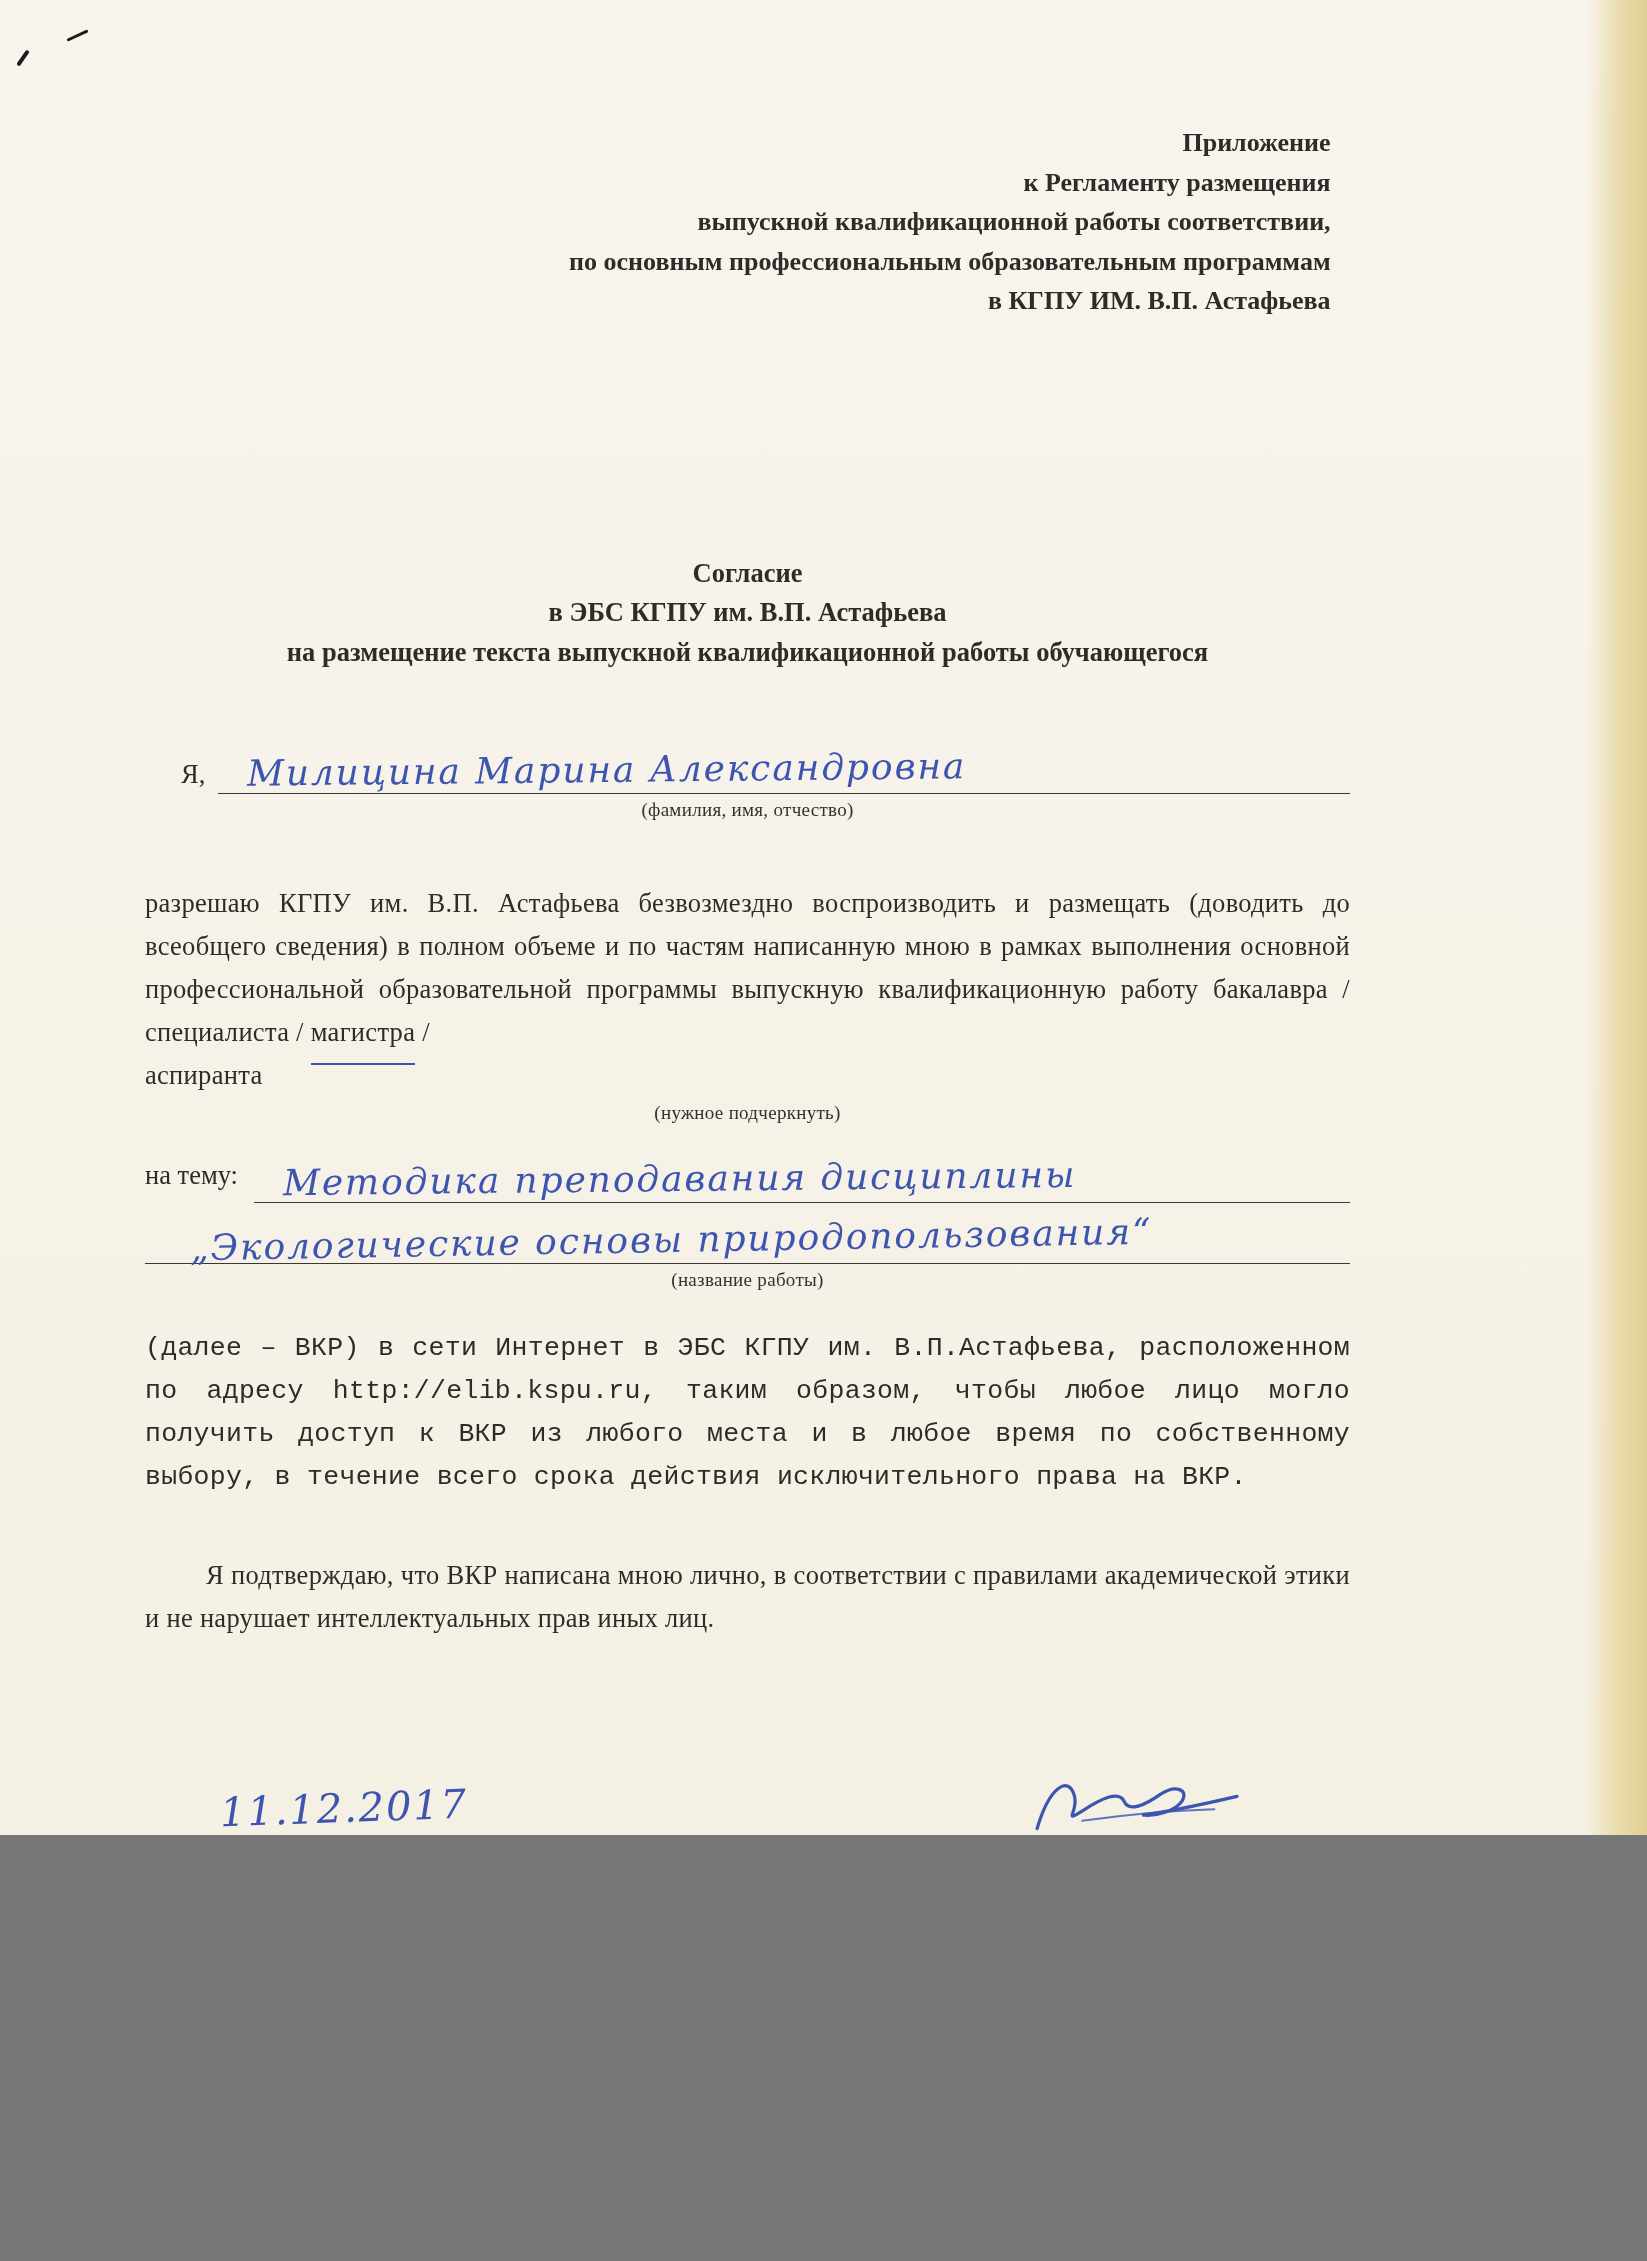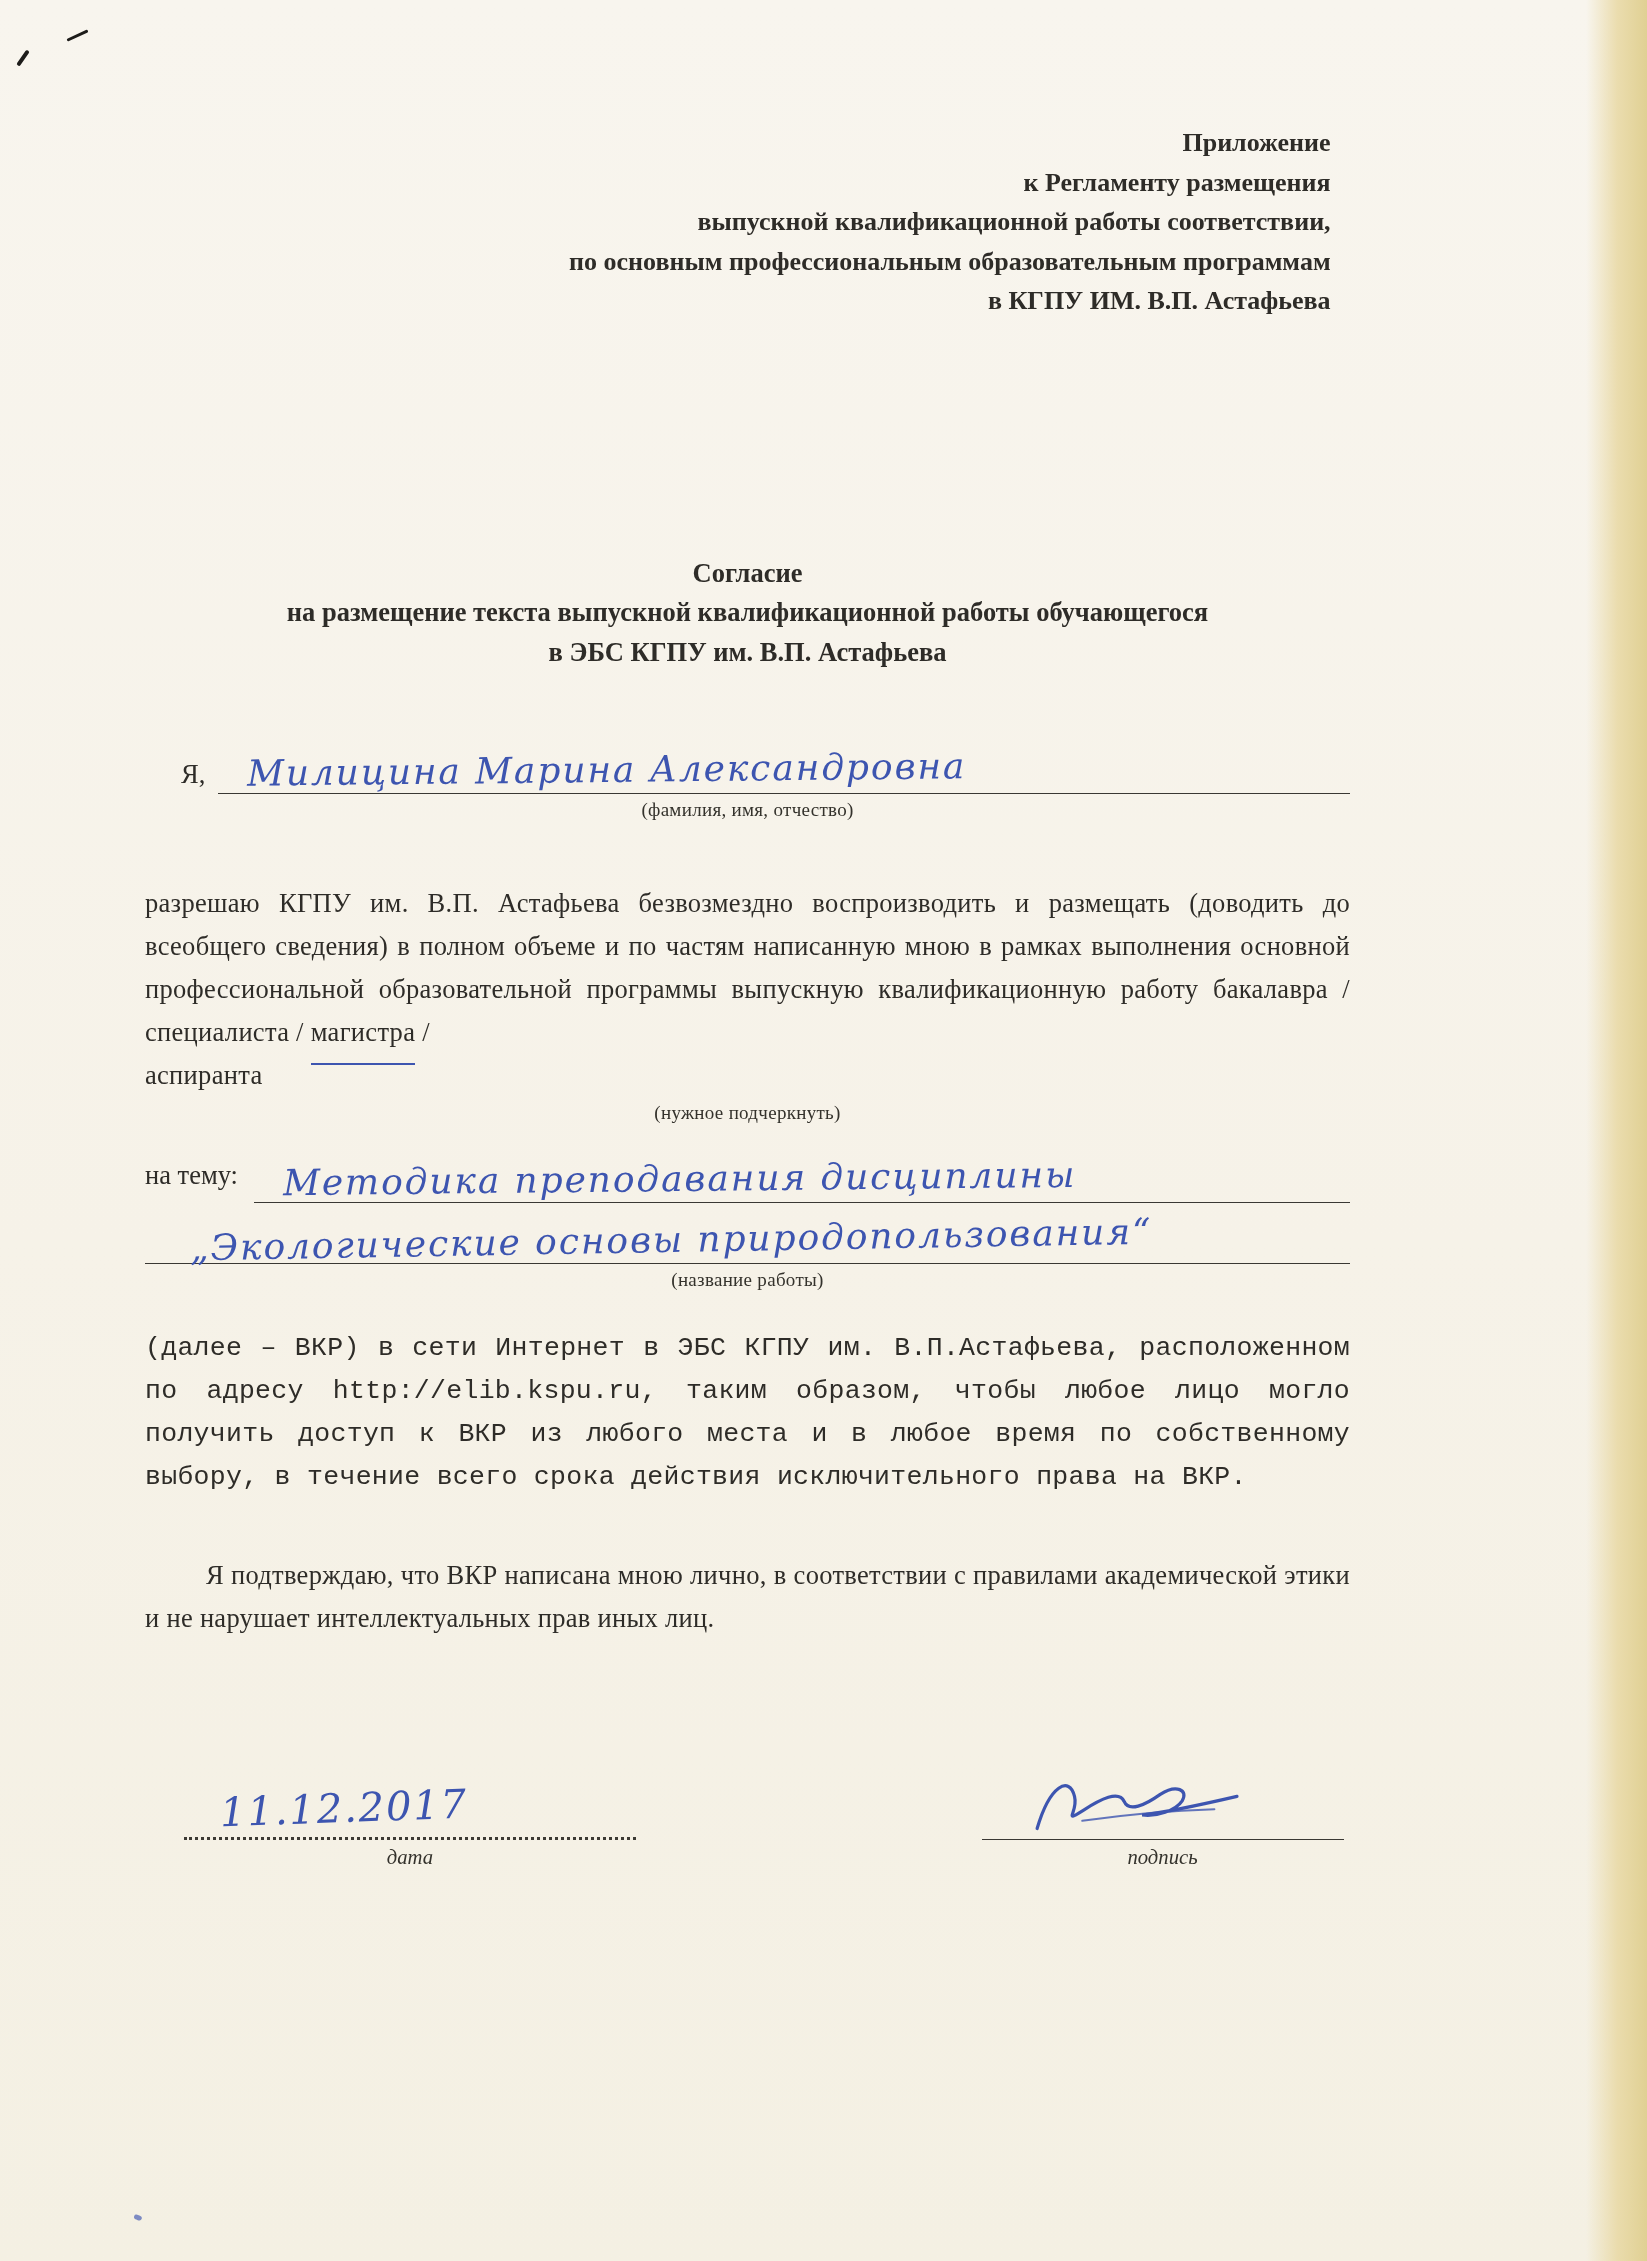--- a/index.html
+++ b/index.html
@@ -3,21 +3,21 @@
 <meta charset="utf-8">
 <style>
   html, body { margin: 0; padding: 0; }
   body {
     background: #777;
     font-family: "Liberation Serif", serif;
   }
   .page {
     position: relative;
     width: 1647px;
-    height: 2261px;
+    height: 1835px;
     margin: 0 auto;
     overflow: hidden;
     color: #2e2c28;
     background:
       linear-gradient(90deg, rgba(236,223,185,0) 96.3%, rgba(232,216,163,0.85) 98.2%, #e0d093 100%),
       linear-gradient(180deg, #f8f5ee 0%, #f6f2e8 55%, #f4f0e3 100%);
   }
   .content {
     position: absolute;
     left: 145px;
@@ -167,22 +167,22 @@
     <div class="header-block">
       <div>Приложение</div>
       <div>к Регламенту  размещения</div>
       <div>выпускной квалификационной работы соответствии,</div>
       <div>по основным профессиональным образовательным программам</div>
       <div>в КГПУ ИМ. В.П. Астафьева</div>
     </div>
 
     <div class="title-block">
       <div>Согласие</div>
+      <div>в ЭБС КГПУ им. В.П. Астафьева</div>
       <div>на размещение текста выпускной квалификационной работы обучающегося</div>
-      <div>в ЭБС КГПУ им. В.П. Астафьева</div>
     </div>
 
     <div class="name-row">
       <span class="name-prefix">Я,</span>
       <span class="write-line">
         <span class="hand">Милицина  Марина  Александровна</span>
       </span>
     </div>
     <div class="caption">(фамилия, имя, отчество)</div>
 

